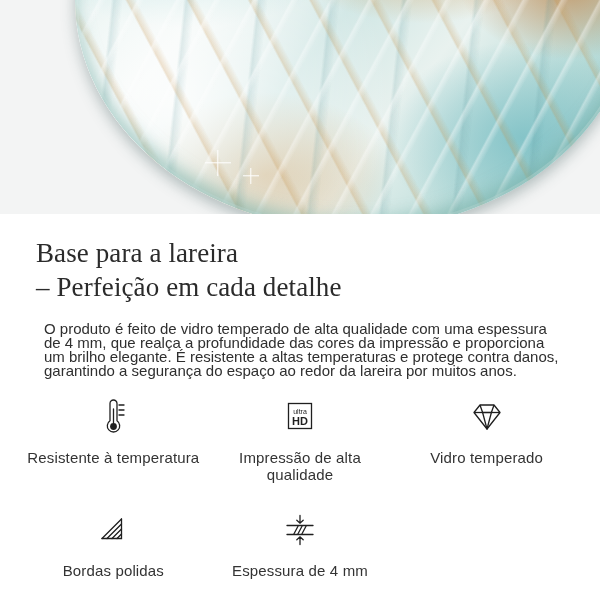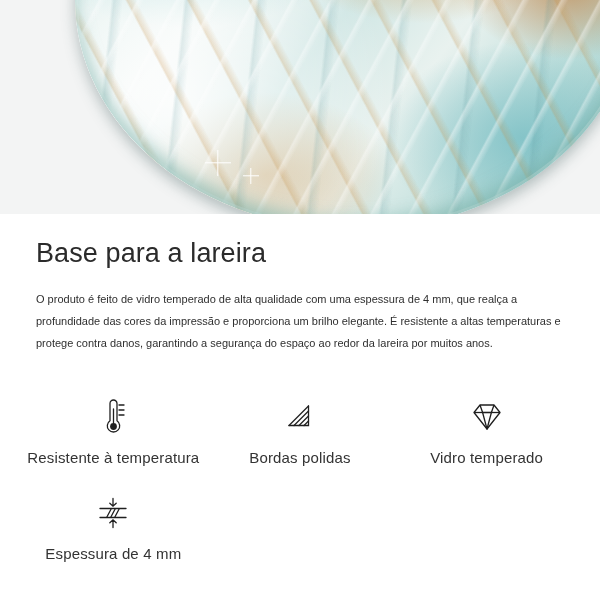--- a/index.html
+++ b/index.html
@@ -86,34 +86,34 @@
   
   .content {
     position: absolute;
     left: 0;
     top: 214px;
     width: 600px;
     padding: 0 36px;
     box-sizing: border-box;
   }
   h1.title {
-    font-family: Liberation Sans, sans-serif;
+    font-family: Liberation Serif, serif;
     font-weight: 400;
     font-size: 27px;
     line-height: 34px;
     color: #2b2b2b;
     margin: 22px 0 0 0;
     letter-spacing: 0.1px;
   }
   h1.title .line2 { display: block; }
   p.desc {
-    font-size: 11px;
-    line-height: 22px;
+    font-size: 15px;
+    line-height: 14px;
     color: #2f2f2f;
-    margin: 18px 0 0 0;
+    margin: 18px 0 0 8px;
     max-width: 534px;
   }
 
   
   .features {
     position: absolute;
     left: 0;
     top: 396px;
     width: 600px;
     display: grid;
@@ -152,20 +152,21 @@
       <div class="hero-veins"></div>
       <div class="hero-edge"></div>
     </div>
     <div class="hero-sparkle sp1"></div>
     <div class="hero-sparkle sp2"></div>
   </div>
 
   <div class="content">
     <h1 class="title">
       <span>Base para a lareira</span>
+      <span class="line2">– Perfeição em cada detalhe</span>
     </h1>
     <p class="desc">O produto é feito de vidro temperado de alta qualidade com uma espessura de 4 mm, que realça a profundidade das cores da impressão e proporciona um brilho elegante. É resistente a altas temperaturas e protege contra danos, garantindo a segurança do espaço ao redor da lareira por muitos anos.</p>
   </div>
 
   <div class="features">
 
     <div class="feature">
       <div class="ico">
         <svg width="40" height="42" viewBox="0 0 40 42">
           <g fill="none" stroke="#1f1f1f" stroke-width="1.3" stroke-linecap="round">
@@ -174,49 +175,59 @@
             <line x1="26" y1="9" x2="31" y2="9"></line>
             <line x1="26" y1="14" x2="31" y2="14"></line>
             <line x1="26" y1="19" x2="31" y2="19"></line>
           </g>
           <circle cx="20.5" cy="30.5" r="3.4" fill="#1f1f1f"></circle>
         </svg>
       </div>
       <div class="cap">Resistente à temperatura</div>
     </div>
 
-
+    <div class="feature">
+      <div class="ico">
+        <svg width="44" height="40" viewBox="0 0 44 40">
+          <rect x="10.5" y="6.5" width="23" height="25" fill="none" stroke="#1f1f1f" stroke-width="1.3"></rect>
+          <text x="22" y="17" text-anchor="middle" font-family="Liberation Sans, sans-serif" font-size="7" fill="#1f1f1f">ultra</text>
+          <text x="22" y="28" text-anchor="middle" font-family="Liberation Sans, sans-serif" font-size="11" font-weight="bold" fill="#1f1f1f">HD</text>
+        </svg>
+      </div>
+      <div class="cap">Impressão de alta qualidade</div>
+    </div>
+
+
+    <div class="feature">
+      <div class="ico">
+        <svg width="42" height="38" viewBox="0 0 42 38">
+          <g fill="none" stroke="#1f1f1f" stroke-width="1.3" stroke-linejoin="round">
+            <path d="M8 14.5L14 7h14l6 7.5L21 31z"></path>
+            <path d="M8 14.5h26"></path>
+            <path d="M14 7l2.6 7.5L21 31l4.4-16.5L28 7"></path>
+            <path d="M16.6 14.5h8.8"></path>
+          </g>
+        </svg>
+      </div>
+      <div class="cap">Vidro temperado</div>
+    </div>
 
     <div class="feature">
       <div class="ico">
         <svg width="42" height="38" viewBox="0 0 42 38">
           <g fill="none" stroke="#1f1f1f" stroke-width="1.3" stroke-linecap="round">
             <path d="M10 27.5 L29.5 8"></path>
             <path d="M15 27.5 L29.5 13"></path>
             <path d="M20 27.5 L29.5 18"></path>
             <path d="M25 27.5 L29.5 23"></path>
             <path d="M10 27.5 H29.5 V8"></path>
           </g>
         </svg>
       </div>
       <div class="cap">Bordas polidas</div>
-    </div>
-
-    <div class="feature">
-      <div class="ico">
-        <svg width="42" height="38" viewBox="0 0 42 38">
-          <g fill="none" stroke="#1f1f1f" stroke-width="1.3" stroke-linejoin="round">
-            <path d="M8 14.5L14 7h14l6 7.5L21 31z"></path>
-            <path d="M8 14.5h26"></path>
-            <path d="M14 7l2.6 7.5L21 31l4.4-16.5L28 7"></path>
-            <path d="M16.6 14.5h8.8"></path>
-          </g>
-        </svg>
-      </div>
-      <div class="cap">Vidro temperado</div>
     </div>
 
     <div class="feature">
       <div class="ico">
         <svg width="42" height="40" viewBox="0 0 42 40">
           <g fill="none" stroke="#1f1f1f" stroke-width="1.3" stroke-linecap="round">
             <line x1="8" y1="15.5" x2="34" y2="15.5"></line>
             <line x1="8" y1="24.5" x2="34" y2="24.5"></line>
             <path d="M21 5.5v7.5 M17.8 10.2l3.2 3 3.2-3"></path>
             <path d="M21 34.5v-7.5 M17.8 29.8l3.2-3 3.2 3"></path>

